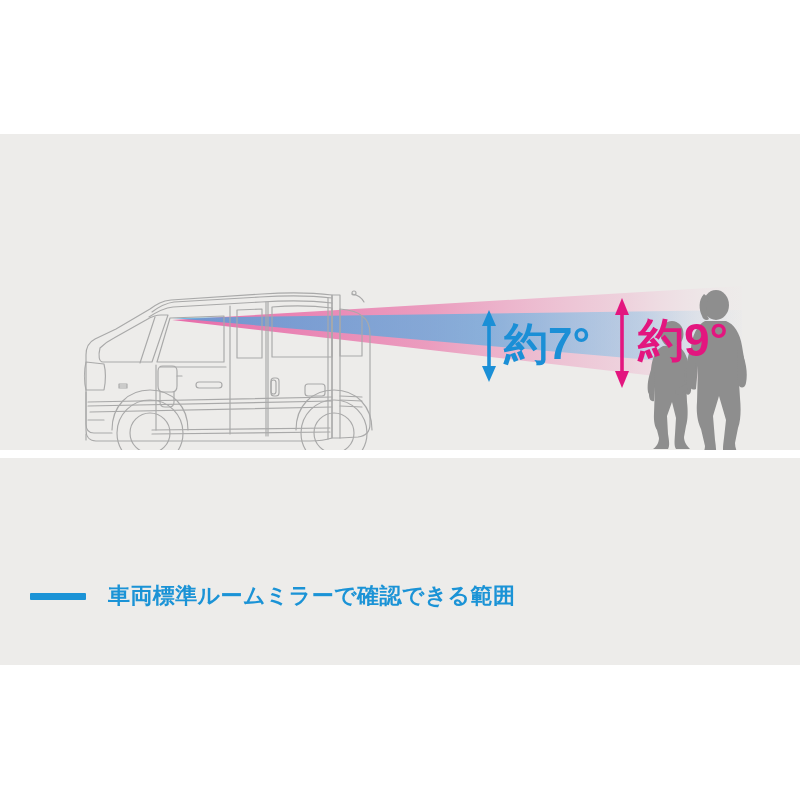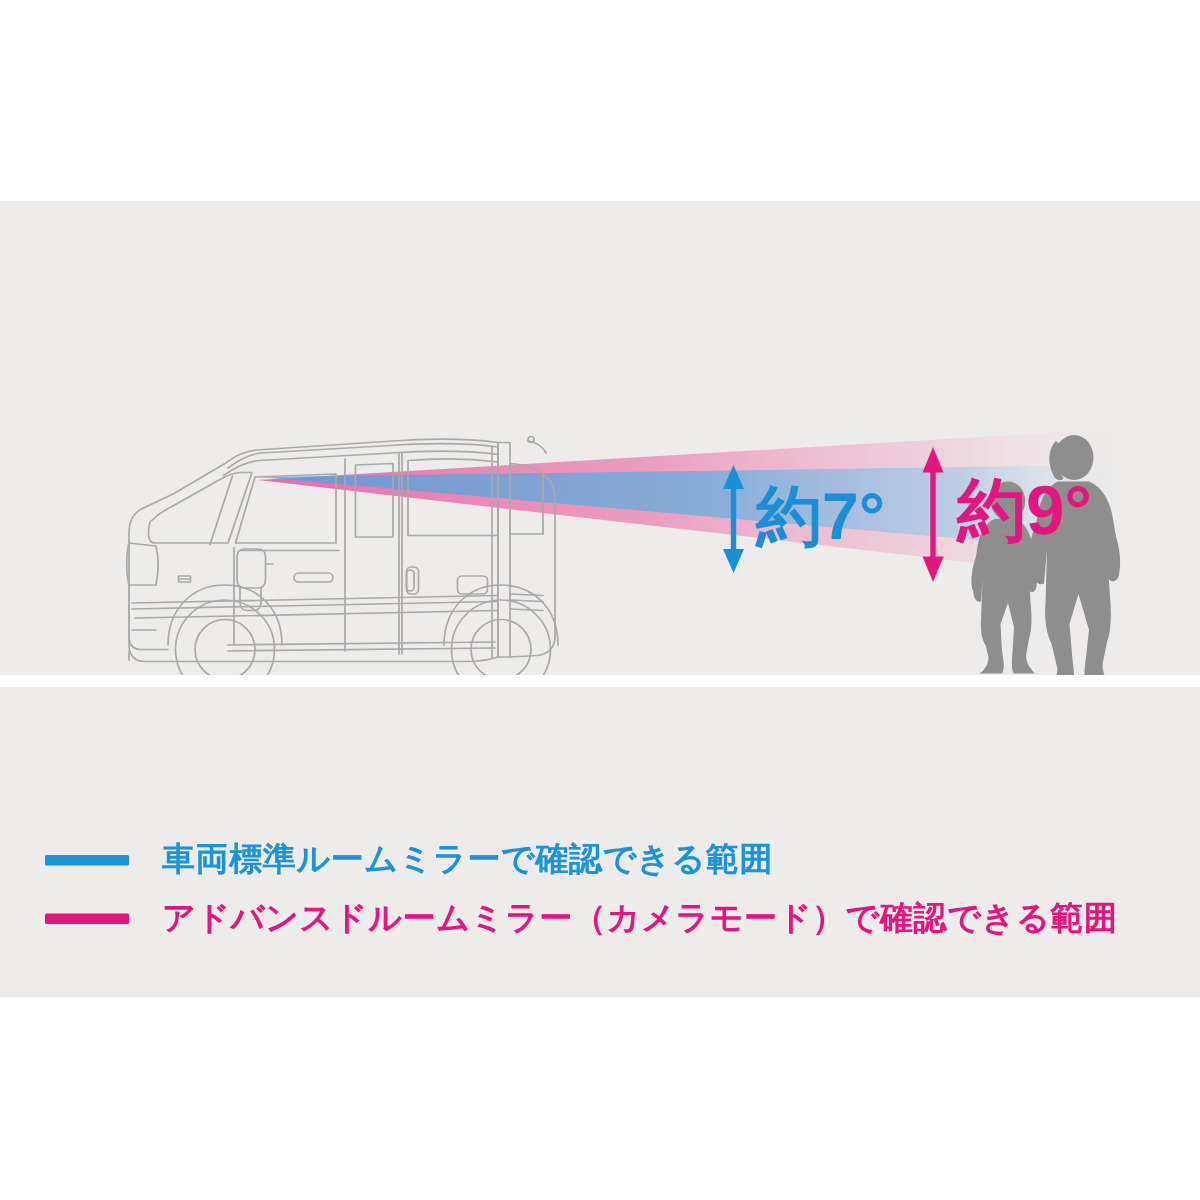--- a/index.html
+++ b/index.html
@@ -47,21 +47,21 @@
     left: 0;
     top: 134px;
     width: 800px;
     height: 316px;
   }
 
   
   .legend {
     position: absolute;
     left: 0;
-    top: 458px;
+    top: 481px;
     width: 736px;
     height: 207px;
   }
   .legend-row {
     position: absolute;
     left: 30px;
     display: flex;
     align-items: center;
     height: 30px;
   }
@@ -258,20 +258,16 @@
     </g>
   </svg>
 
   <div class="legend">
 
     <div class="legend-row r1">
       <span class="legend-swatch" style="background:#1b93d6"></span>
       <span class="legend-label blue">車両標準ルームミラーで確認できる範囲</span>
     </div>
 
-    <div class="legend-row r2">
-      <span class="legend-swatch" style="background:#e3167f"></span>
-      <span class="legend-label pink">アドバンスドルームミラー（カメラモード）で確認できる範囲</span>
-    </div>
 
   </div>
 
 </div>
 
 </body></html>

